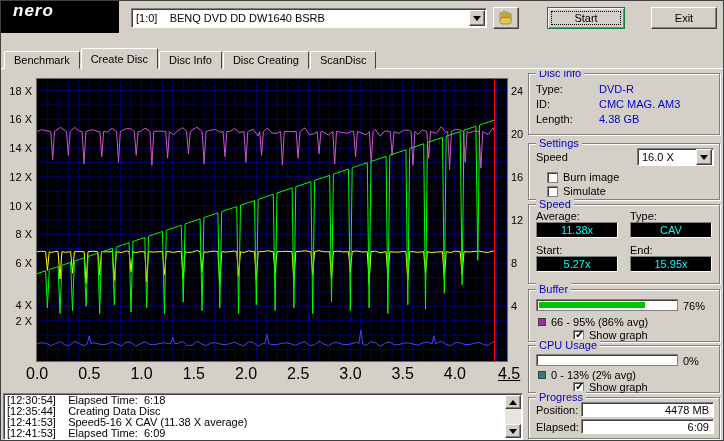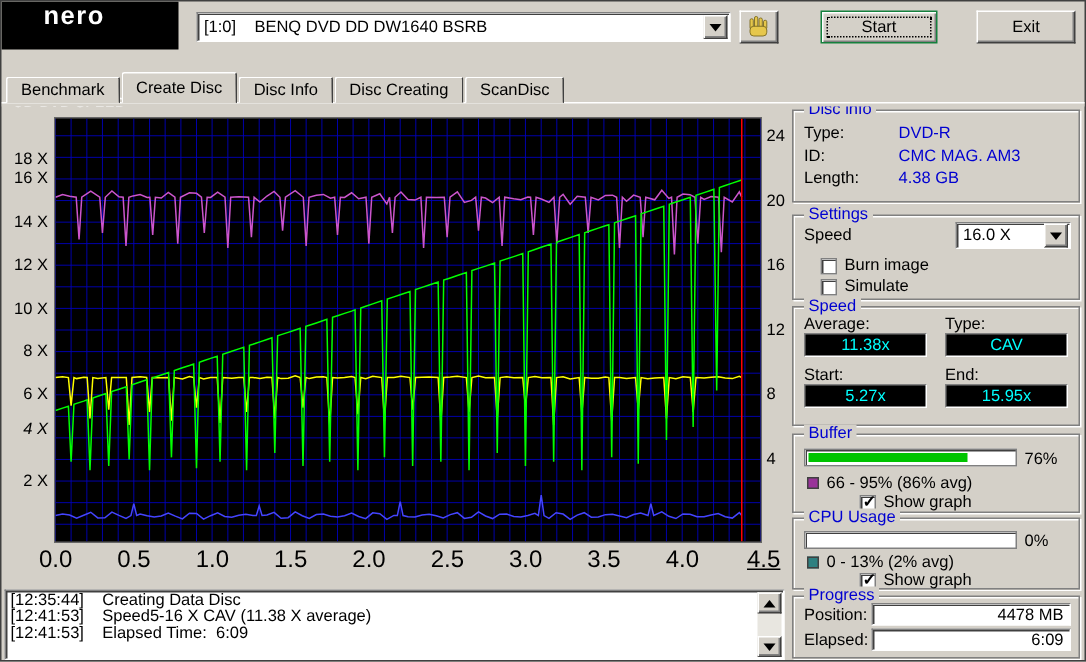--- a/index.html
+++ b/index.html
@@ -3,21 +3,21 @@
 <meta charset="utf-8">
 <style>
   *{margin:0;padding:0;box-sizing:border-box;}
   body{font-family:"Liberation Sans",sans-serif;background:#808080;}
   #win{position:relative;width:724px;height:441px;background:#d4d0c8;overflow:hidden;font-size:11px;color:#000;border:1px solid #404040;}
   .raised{background:#d4d0c8;border:1px solid;border-color:#ffffff #404040 #404040 #ffffff;box-shadow:inset -1px -1px 0 #808080;}
   .sunken{background:#ffffff;border:1px solid;border-color:#808080 #ffffff #ffffff #808080;box-shadow:inset 1px 1px 0 #404040;}
   .btn{display:flex;align-items:center;justify-content:center;cursor:default;}
   
   #logo{position:absolute;left:0;top:0;width:118px;height:32px;background:#000;}
-  #logo-brand{color:#fff;font-weight:bold;font-size:17px;line-height:17px;padding:1px 0 0 12px;letter-spacing:1px;margin-left:16px;}
+  #logo-brand{color:#fff;font-weight:bold;font-style:italic;font-size:17px;line-height:17px;padding:1px 0 0 12px;letter-spacing:1px;}
   #logo-product{color:#fff;font-weight:bold;font-style:italic;font-size:9px;letter-spacing:0.6px;padding-left:8px;margin-top:44px;}
   #drive-combo{position:absolute;left:130px;top:7px;width:356px;height:20px;display:flex;align-items:center;}
   #drive-text{flex:1;padding-left:4px;white-space:pre;overflow:hidden;}
   .combo-btn{width:16px;height:16px;display:flex;align-items:center;justify-content:center;margin-right:1px;flex:none;}
   .tri-down{width:0;height:0;border-left:4px solid transparent;border-right:4px solid transparent;border-top:5px solid #000;}
   .tri-up{width:0;height:0;border-left:4px solid transparent;border-right:4px solid transparent;border-bottom:5px solid #000;}
   #eject-btn{position:absolute;left:492px;top:6px;width:26px;height:22px;}
   #start-btn{position:absolute;left:546px;top:6px;width:78px;height:22px;background:#d4d0c8;border:1px solid #15803d;box-shadow:inset 1px 1px 0 #fff, inset -1px -1px 0 #808080;display:flex;align-items:center;justify-content:center;}
   .focusrect{position:absolute;left:3px;top:3px;right:3px;bottom:3px;border:1px dotted #000;}
   #exit-btn{position:absolute;left:650px;top:6px;width:66px;height:22px;}
@@ -123,28 +123,28 @@
     <div class="tab active"><span>Create Disc</span></div>
     <div class="tab"><span>Disc Info</span></div>
     <div class="tab"><span>Disc Creating</span></div>
     <div class="tab"><span>ScanDisc</span></div>
   </div>
   <div id="tabline"></div>
 
   <div id="chart-area">
     <div id="left-labels">
         <div class="ytick" style="top: 243.714px;">2 X</div>
-        <div class="ytick" style="top: 209px; font-style: italic;">4 X</div>
+        <div class="ytick" style="top: 228px;">4 X</div>
         <div class="ytick" style="top: 186.163px;">6 X</div>
         <div class="ytick" style="top: 157.388px;">8 X</div>
         <div class="ytick" style="top: 128.612px;">10 X</div>
         <div class="ytick" style="top: 99.8367px;">12 X</div>
         <div class="ytick" style="top: 71.0612px;">14 X</div>
         <div class="ytick" style="top: 42.2857px;">16 X</div>
-        <div class="ytick" style="top: 29px;">18 X</div>
+        <div class="ytick" style="top: 14px;">18 X</div>
       </div>
     <div id="plot-wrap">
       <svg id="plot-svg" width="470" height="282">
           <line x1="0" y1="0" x2="0" y2="282" stroke="#0000bb" stroke-width="0.6"></line>
           <line x1="10.4" y1="0" x2="10.4" y2="282" stroke="#0000bb" stroke-width="0.6"></line>
           <line x1="20.9" y1="0" x2="20.9" y2="282" stroke="#0000bb" stroke-width="0.6"></line>
           <line x1="31.3" y1="0" x2="31.3" y2="282" stroke="#0000bb" stroke-width="0.6"></line>
           <line x1="41.8" y1="0" x2="41.8" y2="282" stroke="#0000bb" stroke-width="0.6"></line>
           <line x1="52.2" y1="0" x2="52.2" y2="282" stroke="#0000bb" stroke-width="0.6"></line>
           <line x1="62.7" y1="0" x2="62.7" y2="282" stroke="#0000bb" stroke-width="0.6"></line>
@@ -312,20 +312,21 @@
 
   <div class="group" id="g-progress">
     <span class="gtitle">Progress</span>
     <span class="pg-lbl" id="pg-pos-l">Position:</span>
     <div class="pfield" id="pg-pos">4478 MB</div>
     <span class="pg-lbl" id="pg-ela-l">Elapsed:</span>
     <div class="pfield" id="pg-ela">6:09</div>
   </div>
 
   <div id="log" class="sunken">
+    <div class="logline">[12:30:54]    Elapsed Time:  6:18</div>
     <div class="logline">[12:35:44]    Creating Data Disc</div>
     <div class="logline">[12:41:53]    Speed5-16 X CAV (11.38 X average)</div>
     <div class="logline">[12:41:53]    Elapsed Time:  6:09</div>
     <div id="log-scroll">
       <div class="sbtn raised btn" id="sb-up">
         <span class="tri-up"></span>
       </div>
       <div class="sbtn raised btn" id="sb-down">
         <span class="tri-down"></span>
       </div>

